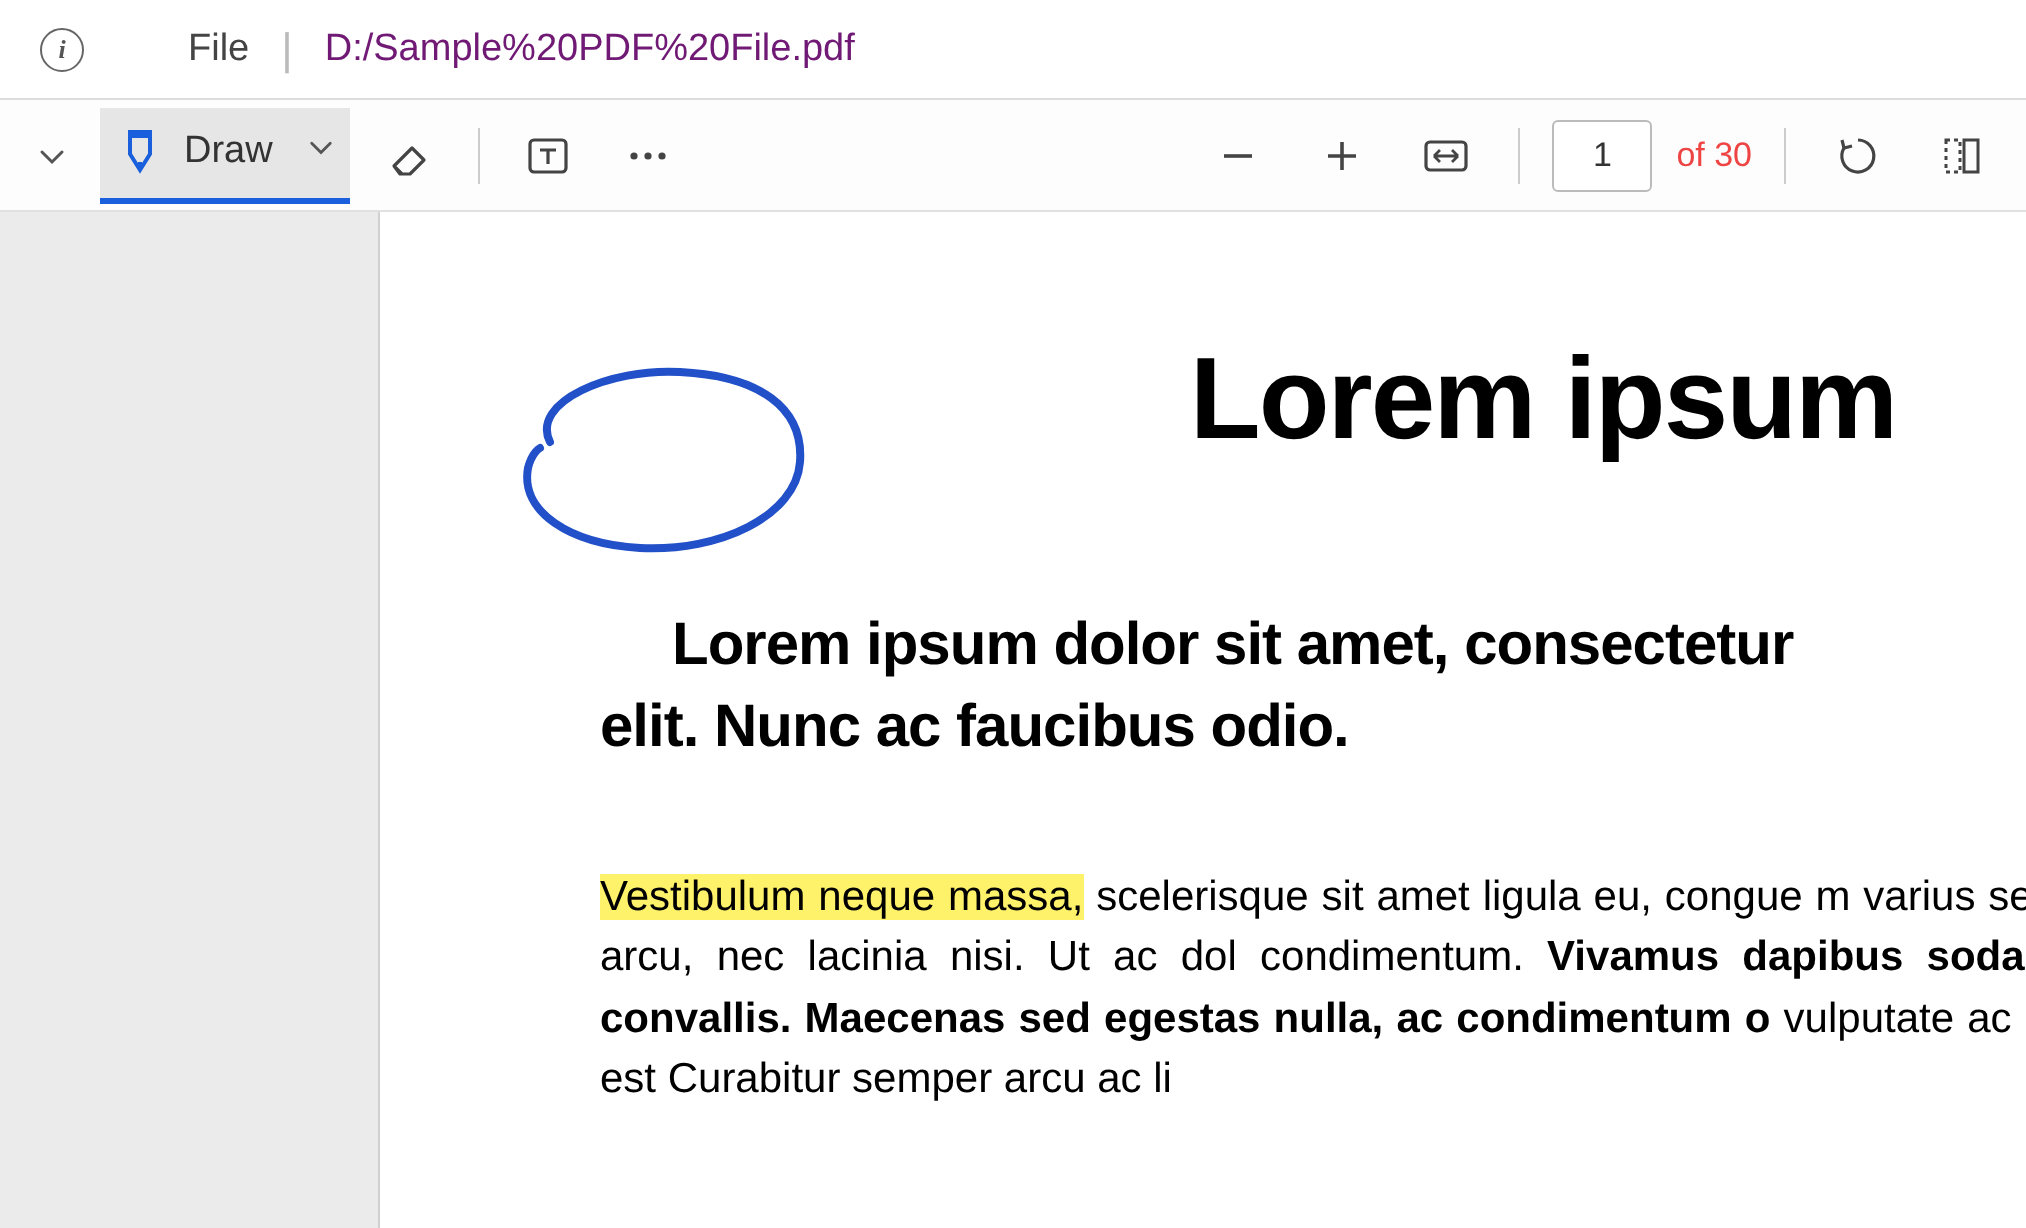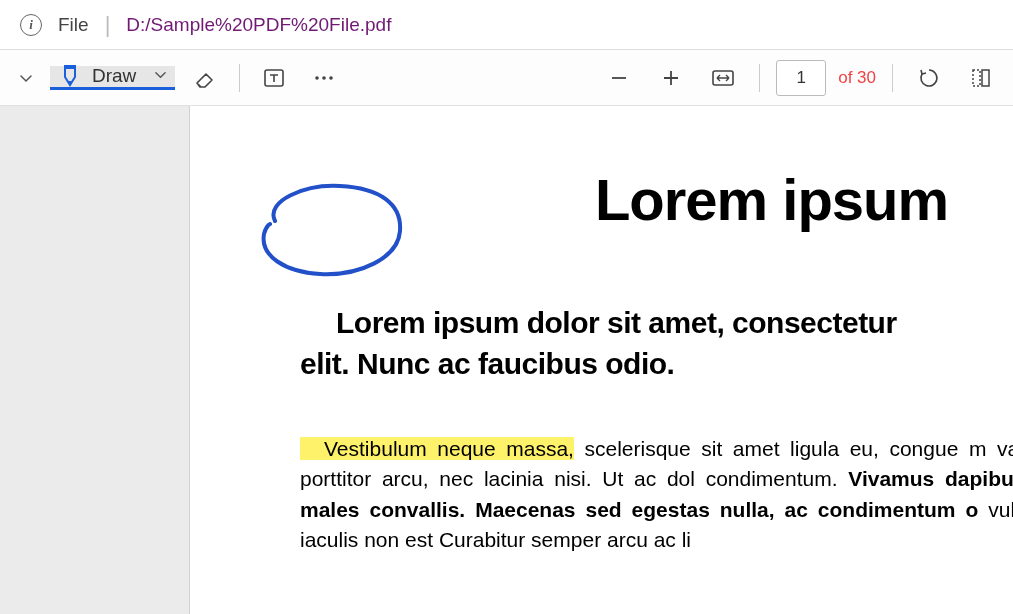--- a/index.html
+++ b/index.html
@@ -29,20 +29,21 @@
       border-radius: 50%;
       font-size: 13px;
       font-style: italic;
       font-weight: bold;
       font-family: Georgia, serif;
       color: #555;
     }
     .file-label {
       color: #444;
       font-size: 19px;
+      margin-left: 36px;
     }
     .addr-sep {
       color: #bbb;
       font-size: 22px;
       font-weight: 200;
     }
     .file-path {
       color: #701a75;
       font-size: 19px;
     }
@@ -62,21 +63,21 @@
       display: flex;
       align-items: center;
       justify-content: center;
       cursor: pointer;
     }
     .draw-btn {
       display: flex;
       align-items: center;
       background: #e6e6e6;
       border-bottom: 3px solid #1a5fdb;
-      height: 24px;
+      height: 48px;
       padding: 0 8px;
       cursor: pointer;
       gap: 10px;
     }
     .draw-btn .pen-icon {
       width: 24px;
       height: 24px;
       display: flex;
       align-items: center;
       justify-content: center;
@@ -170,21 +171,20 @@
     .doc-body {
       font-size: 21px;
       color: #000;
       margin-left: 50px;
       margin-right: -200px;
       line-height: 1.45;
       text-align: justify;
     }
     .hl {
       background: #fff26b;
-      padding-left: 24px;
     }
   </style>
 </head>
 <body>
 
 <div class="address-bar">
   <span class="info-icon">i</span>
   <span class="file-label">File</span>
   <span class="addr-sep">|</span>
   <span class="file-path">D:/Sample%20PDF%20File.pdf</span>

